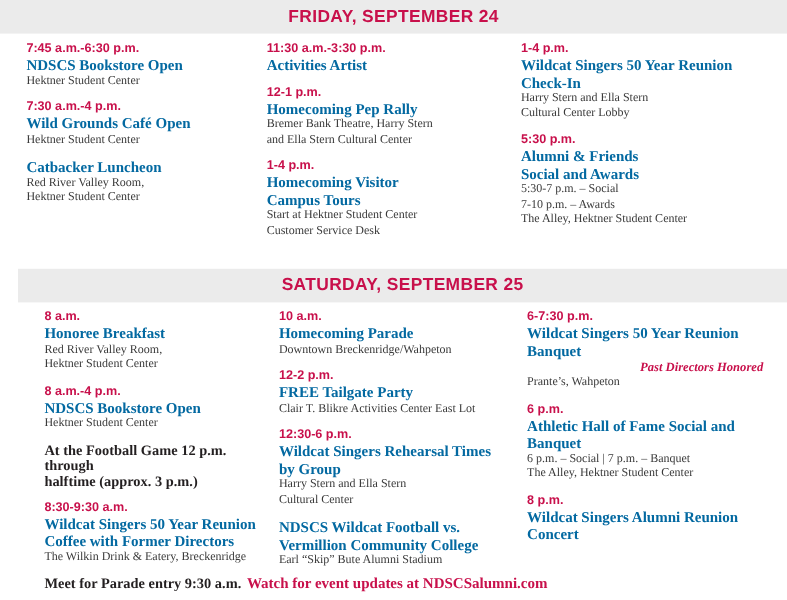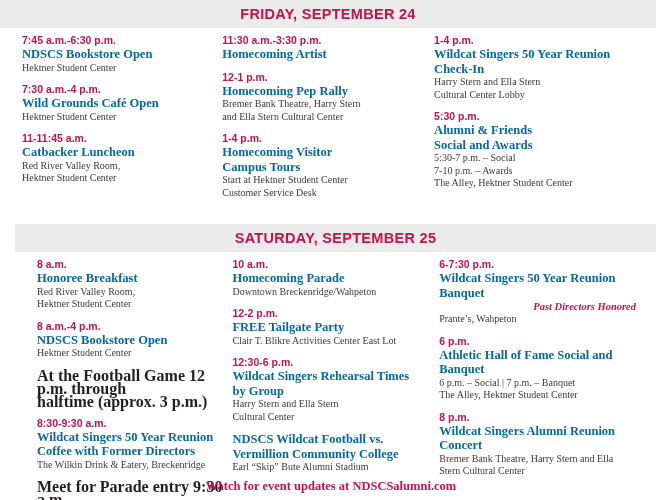--- a/index.html
+++ b/index.html
@@ -72,21 +72,21 @@
     font-style: italic;
     font-weight: bold;
     font-size: 10.5px;
     line-height: 13px;
     text-align: right;
   }
   .standalone-note {
     color: #231f20;
     font-family: "Liberation Serif", serif;
     font-weight: bold;
-    font-size: 16px;
+    font-size: 12px;
     line-height: 13px;
     margin-bottom: 9px;
   }
   .footer {
     position: absolute;
     bottom: 6px;
     left: 3px;
     width: 100%;
     text-align: center;
     color: #c8104b;
@@ -112,32 +112,31 @@
         <div class="ev-detail">Hektner Student Center</div>
       </div>
 
       <div class="event">
         <div class="ev-time">7:30 a.m.-4 p.m.</div>
         <div class="ev-title">Wild Grounds Café Open</div>
         <div class="ev-detail">Hektner Student Center</div>
       </div>
 
       <div class="event">
-        <div class="ev-time">11-11:45 a.m.</div>
         <div class="ev-title">Catbacker Luncheon</div>
         <div class="ev-detail">Red River Valley Room,<br>Hektner Student Center</div>
       </div>
 
     </div>
 
     <div class="col col-2">
 
       <div class="event">
         <div class="ev-time">11:30 a.m.-3:30 p.m.</div>
-        <div class="ev-title">Homecoming Artist</div>
+        <div class="ev-title">Activities Artist</div>
       </div>
 
       <div class="event">
         <div class="ev-time">12-1 p.m.</div>
         <div class="ev-title">Homecoming Pep Rally</div>
         <div class="ev-detail">Bremer Bank Theatre, Harry Stern<br>and Ella Stern Cultural Center</div>
       </div>
 
       <div class="event">
         <div class="ev-time">1-4 p.m.</div>
@@ -232,21 +231,20 @@
 
         <div class="event">
           <div class="ev-time">6 p.m.</div>
           <div class="ev-title">Athletic Hall of Fame Social and<br>Banquet</div>
           <div class="ev-detail">6 p.m. – Social  |  7 p.m. – Banquet<br>The Alley, Hektner Student Center</div>
         </div>
 
         <div class="event">
           <div class="ev-time">8 p.m.</div>
           <div class="ev-title">Wildcat Singers Alumni Reunion<br>Concert</div>
-          <div class="ev-detail">Bremer Bank Theatre, Harry Stern and Ella<br>Stern Cultural Center</div>
         </div>
 
       </div>
     </div>
   </div>
 
   <div class="footer">Watch for event updates at NDSCSalumni.com</div>
 
 </div>
 

